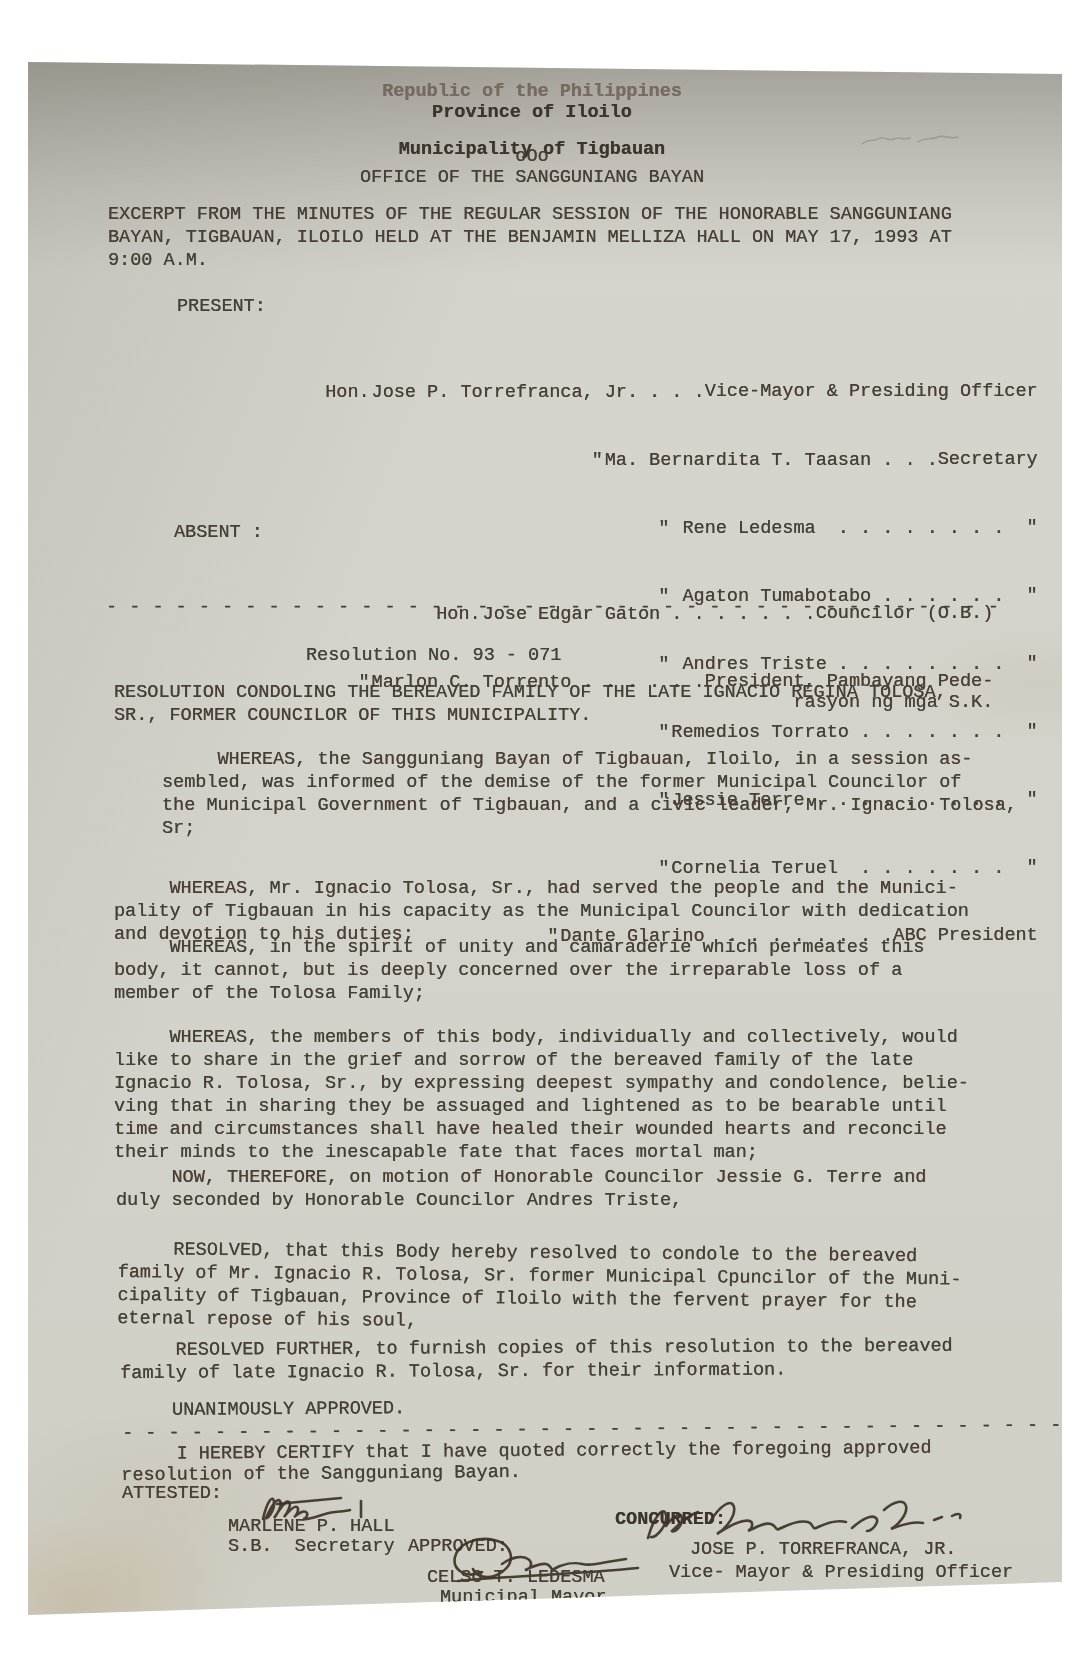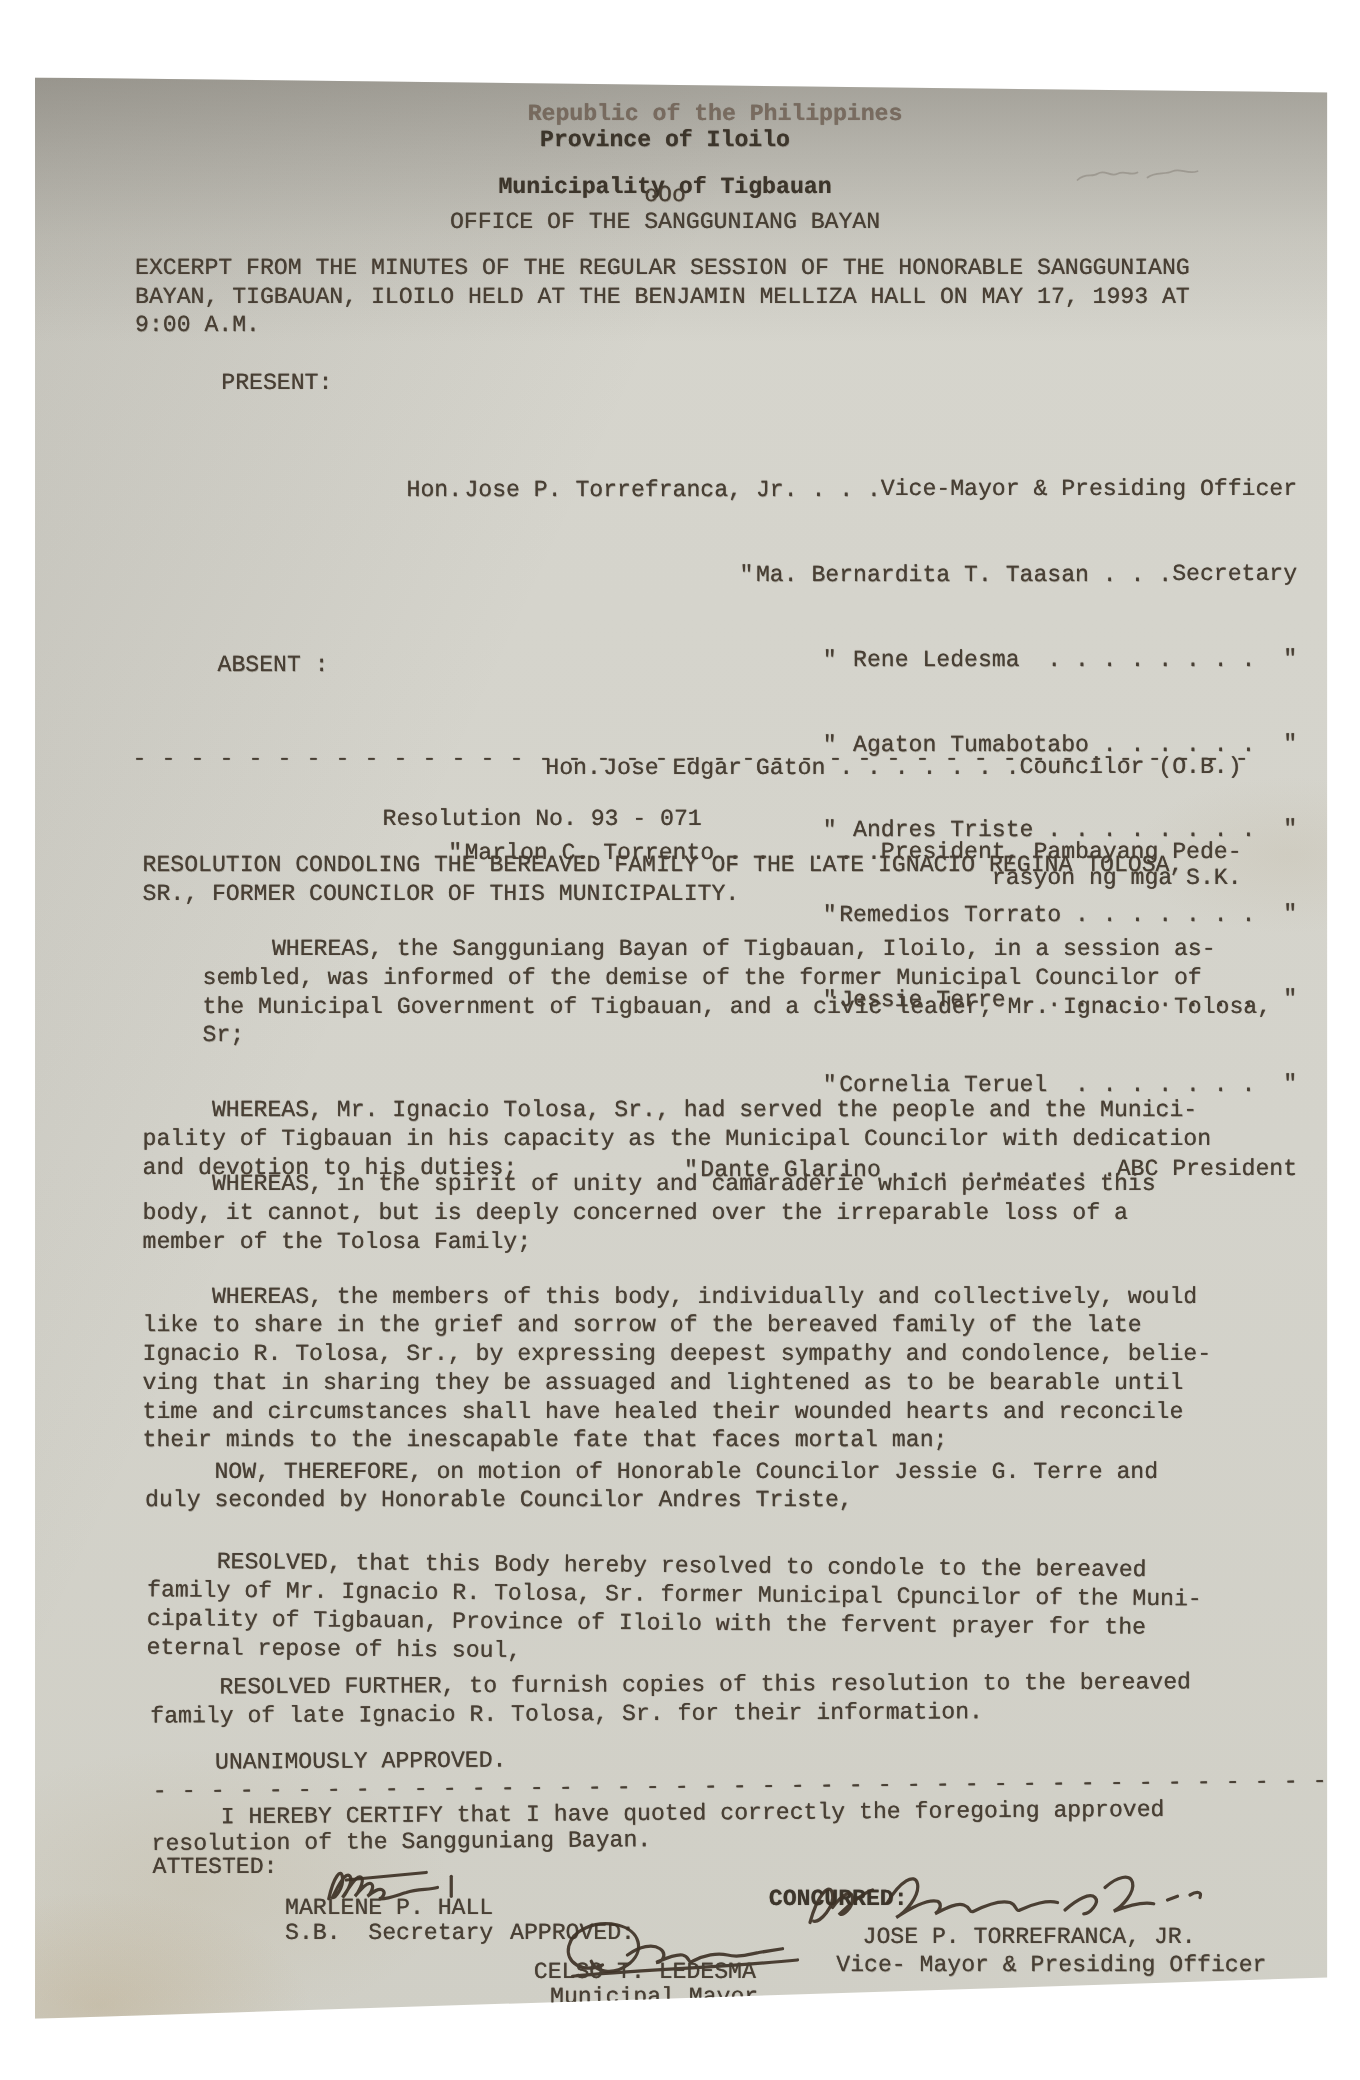--- a/index.html
+++ b/index.html
@@ -12,21 +12,21 @@
       linear-gradient(to bottom, rgba(85,80,72,.40) 0px, rgba(85,80,72,.26) 60px,
         rgba(95,90,80,.12) 130px, rgba(0,0,0,0) 215px),
       linear-gradient(115deg, rgba(85,80,72,.14), rgba(0,0,0,0) 34%),
       linear-gradient(to bottom,#d6d5cd 0%,#d4d3cb 55%,#d0cfc6 100%);
     clip-path:polygon(0 2px,1034px 14px,1034px 1522px,0 1555px);
     box-shadow:0 3px 10px rgba(110,105,95,.4);}
   .t{position:absolute;white-space:pre;color:#483f34;font-size:18.5px;line-height:23px;
      text-shadow:0 0 .6px rgba(70,60,48,.75), .4px .3px .5px rgba(70,60,48,.3);}
   .bold{font-weight:bold;color:#3c352b;}
   .center{left:0;width:1008px;text-align:center;}
-  .faded{opacity:.62;filter:blur(.4px);color:#5a4638;margin-left:40px;}
+  .faded{opacity:.62;filter:blur(.4px);color:#5a4638;}
   .att-row{height:22px;white-space:pre;text-align:right;}
   .att-prefix{display:inline-block;width:53px;}
   .att-name{display:inline-block;width:335px;vertical-align:top;}
   .att-pos{display:inline-block;vertical-align:top;white-space:pre;line-height:21px;}
   .lines{line-height:23px;}
   .sig path{fill:none;stroke:#3e3226;stroke-width:2.6;stroke-linecap:round;opacity:.92;}
   .pencil path{fill:none;stroke:#6a625a;stroke-width:1.4;stroke-linecap:round;opacity:.35;}
 </style>
 </head>
 <body>

